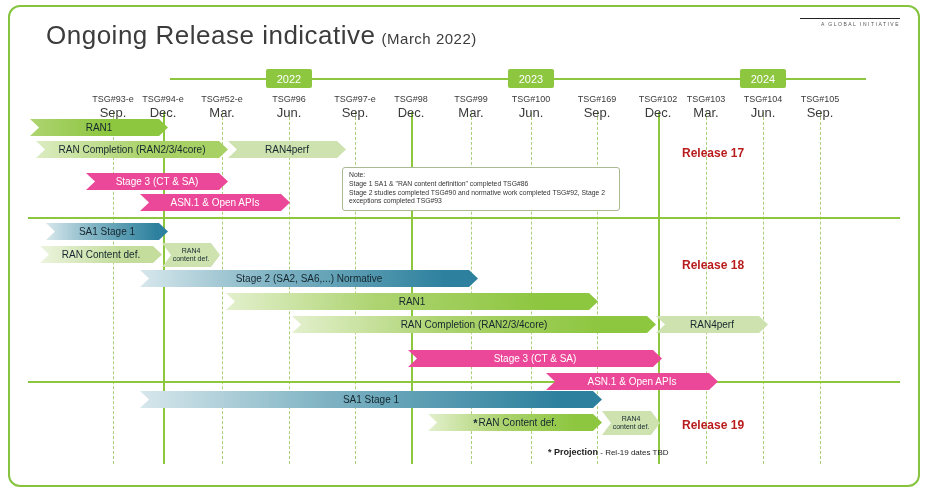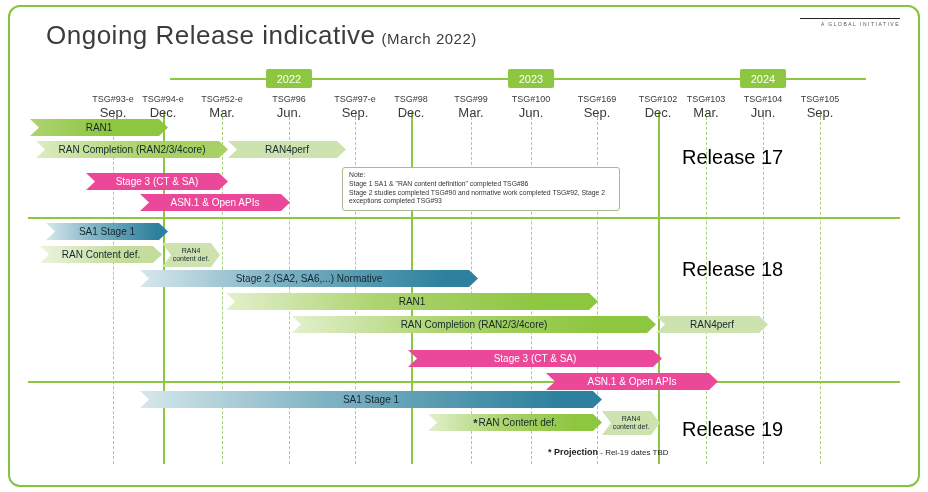--- a/index.html
+++ b/index.html
@@ -37,21 +37,21 @@
   .c-green-grad { background:linear-gradient(90deg,#e3f0cd 0%,#aed472 40%,#8dc63f 85%); }
   .c-green-mid  { background:linear-gradient(90deg,#dcecc2 0%,#a8d165 60%); }
   .c-pale       { background:#cde2ae; }
   .c-pale-grad  { background:linear-gradient(90deg,#ecf4de 0%,#c4dd9c 65%); }
   .c-teal       { background:#ec4899; color:#fff;margin-top:11px; }
   .c-teal-grad  { background:linear-gradient(90deg,#d7e7ec 0%,#7fb3c3 40%,#2e819e 90%); }
   .bar .sub { font-size:10px; margin-left:3px; }
   .bar .star { font-weight:bold; font-size:11px; margin-right:1px; }
   .two-line { font-size:7px; line-height:1.15; text-align:center; }
 
-  .release-label { position:absolute; font-size:20px; font-weight:normal; color:#000000; z-index:4; white-space:nowrap; }
+  .release-label { position:absolute; font-size:12px; font-weight:bold; color:#b91c1c; z-index:4; white-space:nowrap; }
 
   .note-box { position:absolute; left:342px; top:167px; width:278px; height:44px; background:#fff;
               border:1px solid #aab894; border-radius:3px; padding:3px 6px; font-size:6.8px; color:#333;
               line-height:1.3; z-index:4; }
   .footer-note { position:absolute; left:62px; top:445px; border:1px solid #f0a060; background:#fff;
                  padding:2px 6px; font-size:7.5px; color:#222; z-index:4; white-space:nowrap; }
   .projection-note { position:absolute; left:548px; top:447px; font-size:8px; color:#222; z-index:4; white-space:nowrap; }
   .projection-note b { font-size:9px; }
 </style>
 </head>

